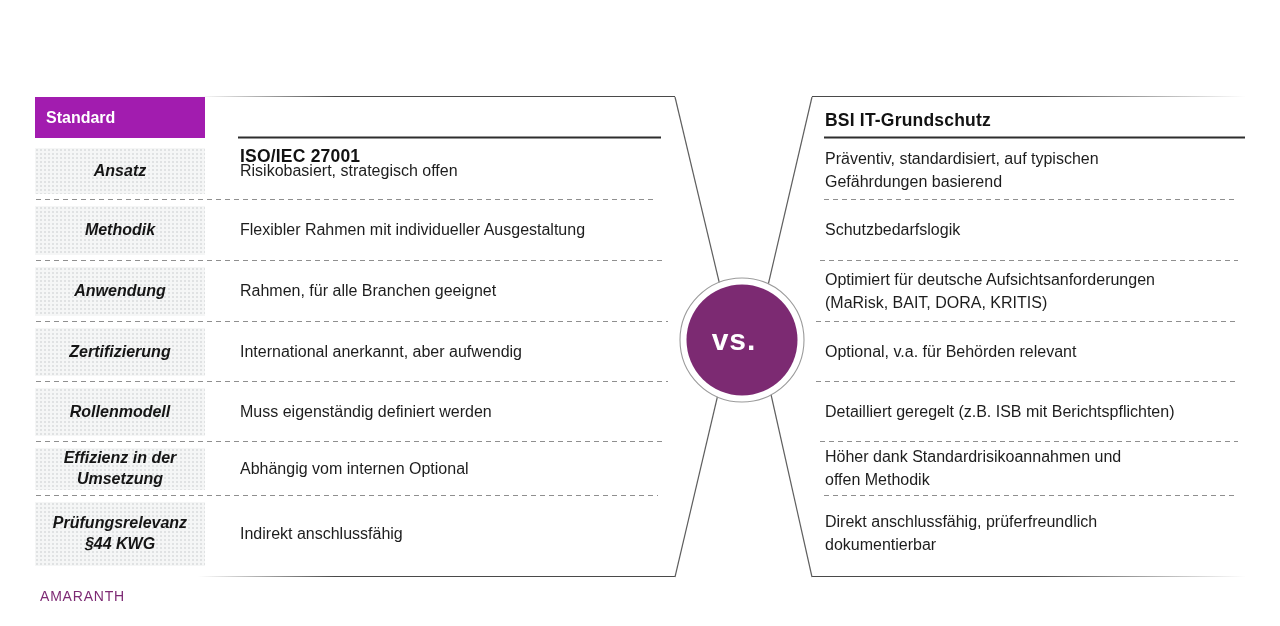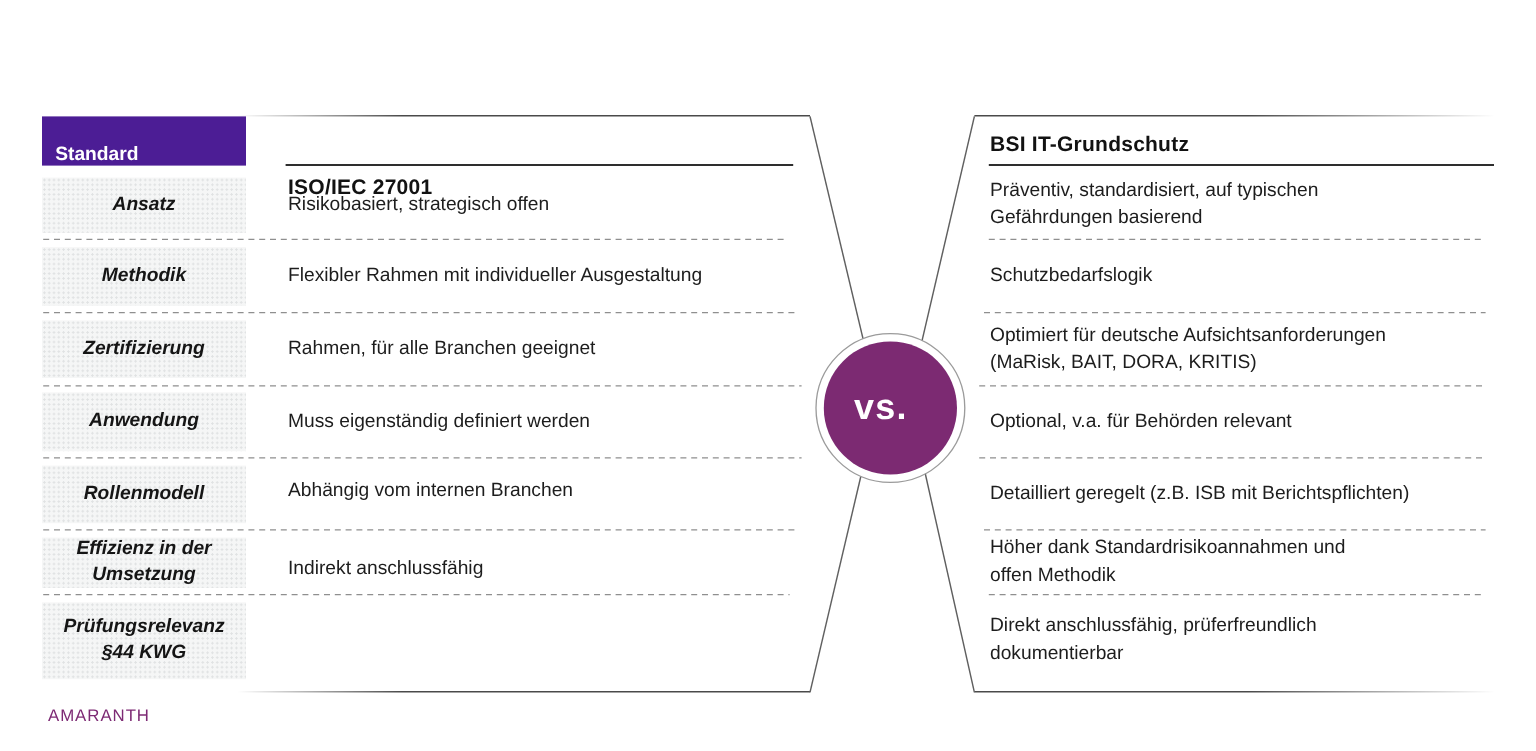--- a/index.html
+++ b/index.html
@@ -6,21 +6,21 @@
   body{width:1280px;height:626px;position:relative;overflow:hidden;
        font-family:"Liberation Sans","DejaVu Sans",sans-serif;color:#1d1d1d;}
   .abs{position:absolute;}
   
   #linework{position:absolute;left:0;top:0;pointer-events:none;}
   
   .col-title{height:34px;display:flex;align-items:center;
              font-size:17.5px;font-weight:bold;color:#121212;letter-spacing:0.2px;}
   
   #label-col{left:35px;top:97px;width:170px;}
-  .corner-box{height:41px;background:#4c1d95;display:flex;align-items:flex-end;
+  .corner-box{height:41px;background:#a21caf;display:flex;align-items:center;
               padding-left:11px;box-sizing:border-box;
               color:#fff;font-size:16px;font-weight:bold;}
   .band{display:flex;align-items:center;justify-content:center;}
   .label-box{width:100%;height:calc(100% - 12px);
              background:#f5f6f6;
              background-image:radial-gradient(circle,#e0e2e3 0.8px,transparent 0.9px);
              background-size:4px 4px;
              display:flex;align-items:center;justify-content:center;
              text-align:center;font-size:16px;font-weight:bold;color:#151515;
              line-height:1.3;padding:0 4px;box-sizing:border-box;font-style:italic;}
@@ -100,25 +100,25 @@
   <div class="abs col-title" style="left:240px;top:103px;width:420px;margin-top:36px;">ISO/IEC 27001</div>
   <div class="abs col-title" style="left:825px;top:103px;width:415px;">BSI IT-Grundschutz</div>
 
   <div class="abs cellcol" style="left:35px;top:142px;width:170px;">
     <div class="band" style="height:58px">
         <div class="label-box">Ansatz</div>
       </div>
     <div class="band" style="height:61px">
         <div class="label-box">Methodik</div>
       </div>
+    <div class="band" style="height:61px">
+        <div class="label-box">Anwendung</div>
+      </div>
     <div class="band" style="height:60px">
         <div class="label-box">Zertifizierung</div>
-      </div>
-    <div class="band" style="height:61px">
-        <div class="label-box">Anwendung</div>
       </div>
     <div class="band" style="height:60px">
         <div class="label-box">Rollenmodell</div>
       </div>
     <div class="band" style="height:54px">
         <div class="label-box">Effizienz in der Umsetzung</div>
       </div>
     <div class="band" style="height:76px">
         <div class="label-box">Prüfungsrelevanz §44 KWG</div>
       </div>
@@ -128,24 +128,27 @@
     <div class="cell" style="height:58px">
         <div>Risikobasiert, strategisch offen</div>
       </div>
     <div class="cell" style="height:61px">
         <div>Flexibler Rahmen mit individueller Ausgestaltung</div>
       </div>
     <div class="cell" style="height:61px">
         <div>Rahmen, für alle Branchen geeignet</div>
       </div>
     <div class="cell" style="height:60px">
+        <div>International anerkannt, aber aufwendig</div>
+      </div>
+    <div class="cell" style="height:60px">
         <div>Muss eigenständig definiert werden</div>
       </div>
     <div class="cell" style="height:54px">
-        <div>Abhängig vom internen Branchen</div>
+        <div>Abhängig vom internen Optional</div>
       </div>
     <div class="cell" style="height:76px">
         <div>Indirekt anschlussfähig</div>
       </div>
   </div>
 
   <div class="abs cellcol" style="left:825px;top:142px;width:418px;">
     <div class="cell" style="height:58px">
         <div>Präventiv, standardisiert, auf typischen</div>
         <div>Gefährdungen basierend</div>

